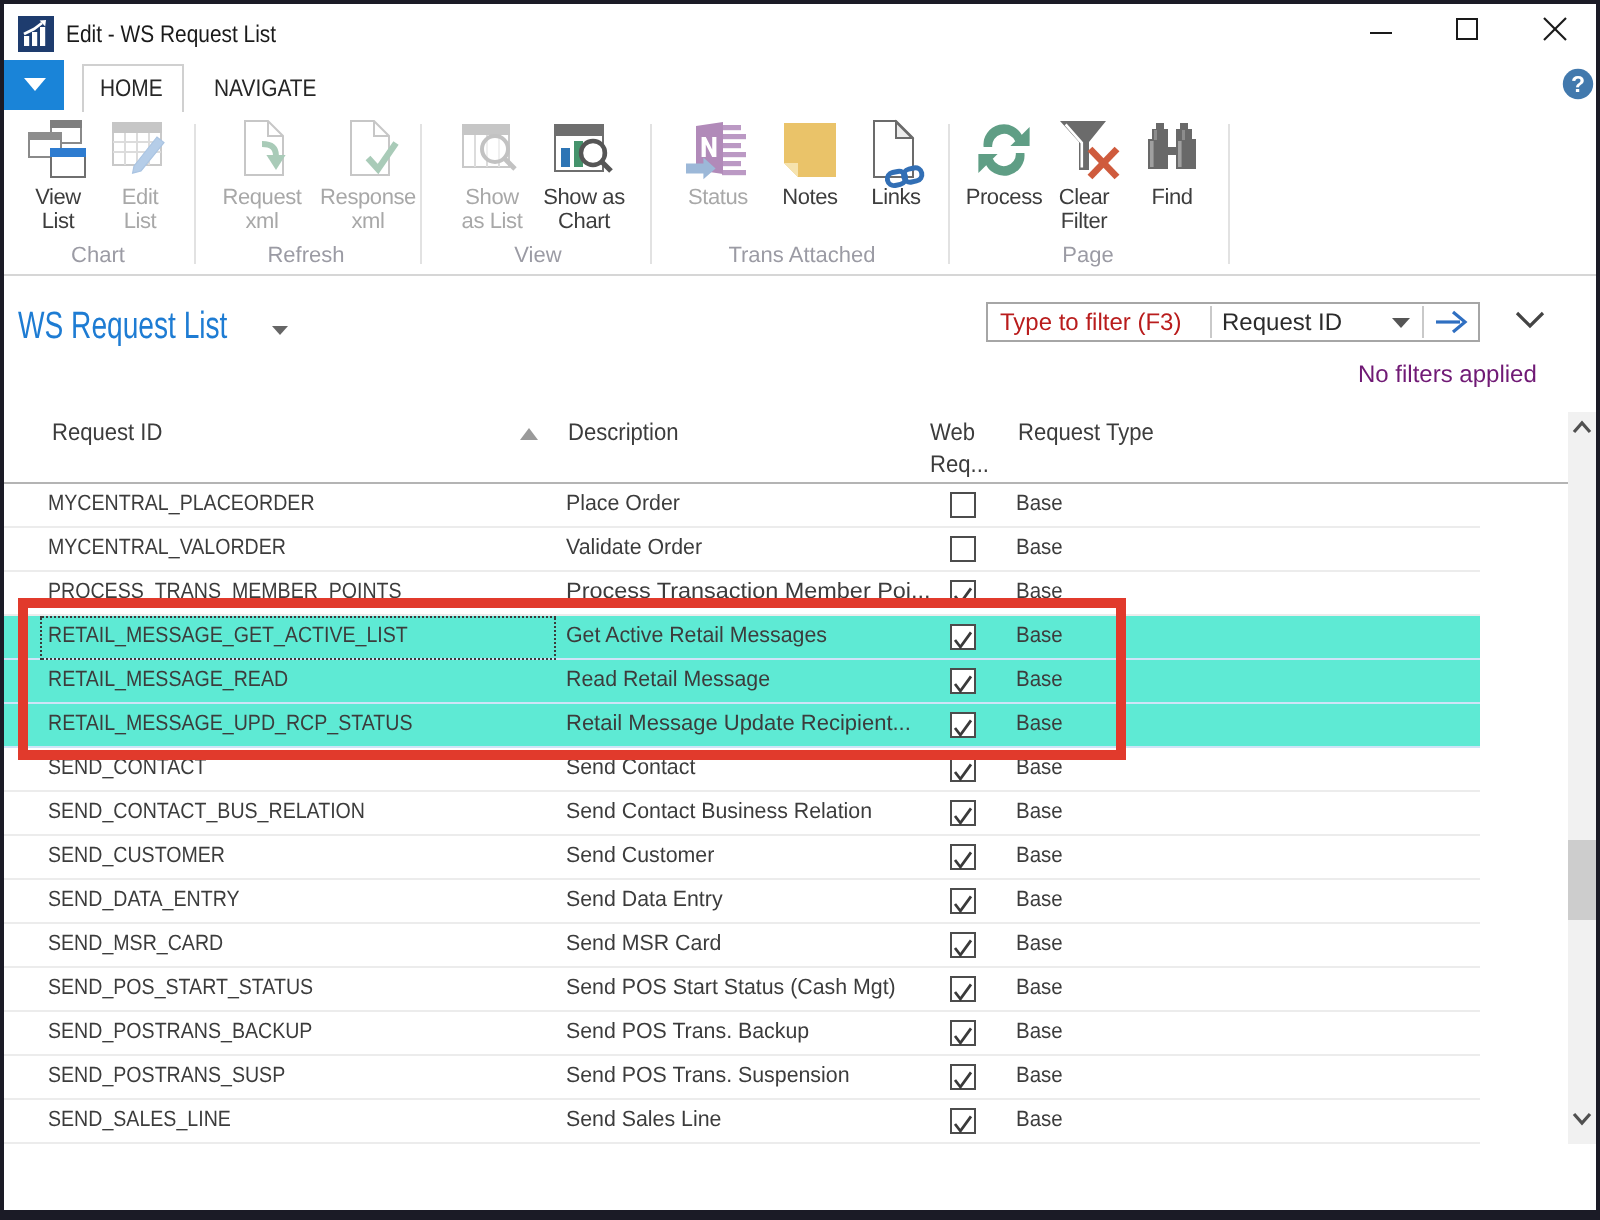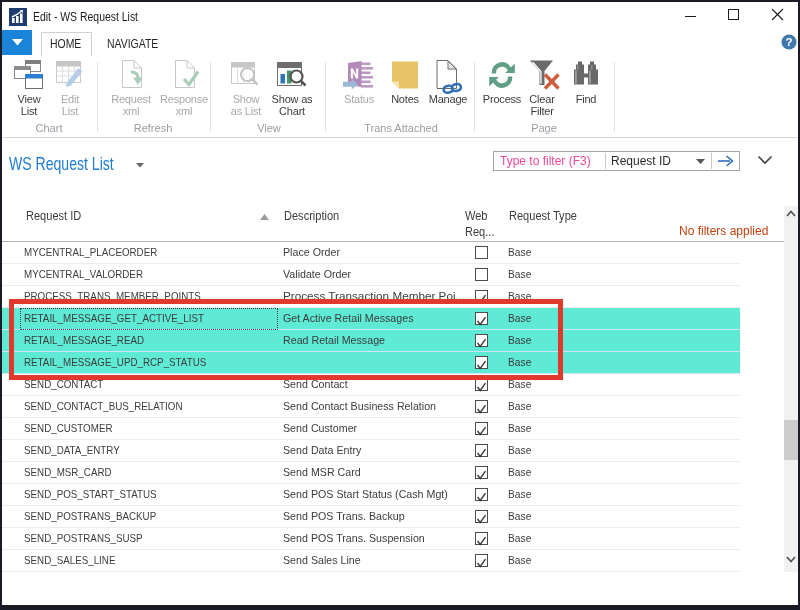--- a/index.html
+++ b/index.html
@@ -12,21 +12,21 @@
   #hometab { left:41px; top:32px; width:51px; height:24px; background:#fff;
              border:1px solid #d0d0d0; border-bottom:none; }
   .tabtxt { font-size:12px; color:#262626; transform:scaleX(0.87); transform-origin:0 50%; white-space:pre; }
   #ribbonline { left:2px; top:137px; width:796px; height:1px; background:#d6d6d6; }
   .gsep { position:absolute; top:62px; width:1px; height:70px; background:#e2e2e2; }
   .riblabel { position:absolute; width:90px; text-align:center; font-size:11px; color:#3d3d3d; line-height:11.5px; letter-spacing:-0.2px; }
   .riblabel.dis { color:#a8a8a8; }
   .glabel { position:absolute; top:122px; width:100px; text-align:center; font-size:11px; color:#9b9ba4; }
   #pagetitle { left:9px; top:153px; font-size:19px; color:#1e7cd3; transform:scaleX(0.74); transform-origin:0 50%; white-space:pre; }
   #filterbox { left:493px; top:151px; width:247px; height:20px; border:1px solid #a6a6a6; background:#fff; }
-  #nofilters { left:679px; top:180px; font-size:12px; color:#c2410c; white-space:pre;margin-top:44px; }
+  #nofilters { left:679px; top:180px; font-size:12px; color:#701a75; white-space:pre; }
   .hdr { position:absolute; font-size:12px; color:#3c3c3c; line-height:16px; transform:scaleX(0.92); transform-origin:0 0; white-space:pre; }
   .row { position:absolute; left:2px; width:738px; height:22px; border-bottom:1px solid #ececec; background:#fff; }
   .row.hl { background:#5eead4; border-bottom-color:#cfe4f7; }
   .cid, .cdesc, .ctype { position:absolute; top:4px; font-size:11px; color:#3c3c3c; white-space:pre; transform-origin:0 0; }
   .cid { left:22px; transform:scaleX(0.89); }
   .cdesc { left:281px; transform:scaleX(0.97); }
   .ctype { left:506px; transform:scaleX(0.93); }
   .cb { position:absolute; left:473px; top:4px; width:13px; height:13px; border:1px solid #4c4c4c; background:#fff; }
   #redbox { left:9px; top:299px; width:554px; height:81px; border:5px solid #e13a2c; }
   #focusrect { left:20px; top:308px; width:258px; height:22px; border:1px dotted #3a3a3a; }
@@ -188,40 +188,40 @@
     </g>
   </svg>
   <div class="riblabel" style="left:-16px;top:94px">View<br>List</div>
 <div class="riblabel dis" style="left:25px;top:94px">Edit<br>List</div>
 <div class="riblabel dis" style="left:86px;top:94px">Request<br>xml</div>
 <div class="riblabel dis" style="left:139px;top:94px">Response<br>xml</div>
 <div class="riblabel dis" style="left:201px;top:94px">Show<br>as List</div>
 <div class="riblabel" style="left:247px;top:94px">Show as<br>Chart</div>
 <div class="riblabel dis" style="left:314px;top:94px">Status</div>
 <div class="riblabel" style="left:360px;top:94px">Notes</div>
-<div class="riblabel" style="left:403px;top:94px">Manage</div>
+<div class="riblabel" style="left:403px;top:94px">Links</div>
 <div class="riblabel" style="left:457px;top:94px">Process</div>
 <div class="riblabel" style="left:497px;top:94px">Clear<br>Filter</div>
 <div class="riblabel" style="left:541px;top:94px">Find</div>
   <div class="gsep" style="left:97px"></div>
 <div class="gsep" style="left:210px"></div>
 <div class="gsep" style="left:325px"></div>
 <div class="gsep" style="left:474px"></div>
 <div class="gsep" style="left:614px"></div>
   <div class="glabel" style="left:-1px">Chart</div>
 <div class="glabel" style="left:103px">Refresh</div>
 <div class="glabel" style="left:219px">View</div>
 <div class="glabel" style="left:351px">Trans Attached</div>
 <div class="glabel" style="left:494px">Page</div>
   <div class="abs" id="pagetitle">WS Request List</div>
   <svg class="abs" style="left:136px;top:163px" width="8" height="5" viewBox="0 0 8 5">
     <path d="M0 0 H8 L4 4.5 Z" fill="#666"></path>
   </svg>
   <div class="abs" id="filterbox"></div>
-  <div class="abs f12" style="left:500px;top:154px;color:#ec4899;">Type to filter (F3)</div>
+  <div class="abs f12" style="left:500px;top:154px;color:#b91c1c;">Type to filter (F3)</div>
 <div class="abs" style="left:605px;top:153px;width:1px;height:16px;background:#c9c9c9;"></div>
 <div class="abs f12" style="left:611px;top:154px;color:#2b2b2b;">Request ID</div>
 <svg class="abs" style="left:696px;top:159px" width="9" height="5" viewBox="0 0 9 5">
     <path d="M0 0 H9 L4.5 5 Z" fill="#555"></path>
   </svg>
 <div class="abs" style="left:711px;top:153px;width:1px;height:16px;background:#c9c9c9;"></div>
 <svg class="abs" style="left:717px;top:155px" width="17" height="12" viewBox="0 0 17 12">
     <line x1="1" y1="6" x2="13" y2="6" stroke="#2f6fc1" stroke-width="1.6"></line>
     <path d="M9.5 1 L15.5 6 L9.5 11" stroke="#2f6fc1" stroke-width="1.6" fill="none"></path>
   </svg>
@@ -268,20 +268,21 @@
 <div class="row hl" style="top:330px">
     <div class="cid">RETAIL_MESSAGE_READ</div>
     <div class="cdesc">Read Retail Message</div>
     <div class="cb"><svg width="11" height="11" viewBox="0 0 11 11">
         <path d="M1.5 5 L4.2 8.5 L9.5 1.2" stroke="#3a3a3a" stroke-width="1.4" fill="none"></path>
       </svg></div>
     <div class="ctype">Base</div>
   </div>
 <div class="row hl" style="top:352px">
     <div class="cid">RETAIL_MESSAGE_UPD_RCP_STATUS</div>
+    <div class="cdesc" style="transform:scaleX(1.0)">Retail Message Update Recipient...</div>
     <div class="cb"><svg width="11" height="11" viewBox="0 0 11 11">
         <path d="M1.5 5 L4.2 8.5 L9.5 1.2" stroke="#3a3a3a" stroke-width="1.4" fill="none"></path>
       </svg></div>
     <div class="ctype">Base</div>
   </div>
 <div class="row" style="top:374px">
     <div class="cid">SEND_CONTACT</div>
     <div class="cdesc">Send Contact</div>
     <div class="cb"><svg width="11" height="11" viewBox="0 0 11 11">
         <path d="M1.5 5 L4.2 8.5 L9.5 1.2" stroke="#3a3a3a" stroke-width="1.4" fill="none"></path>

